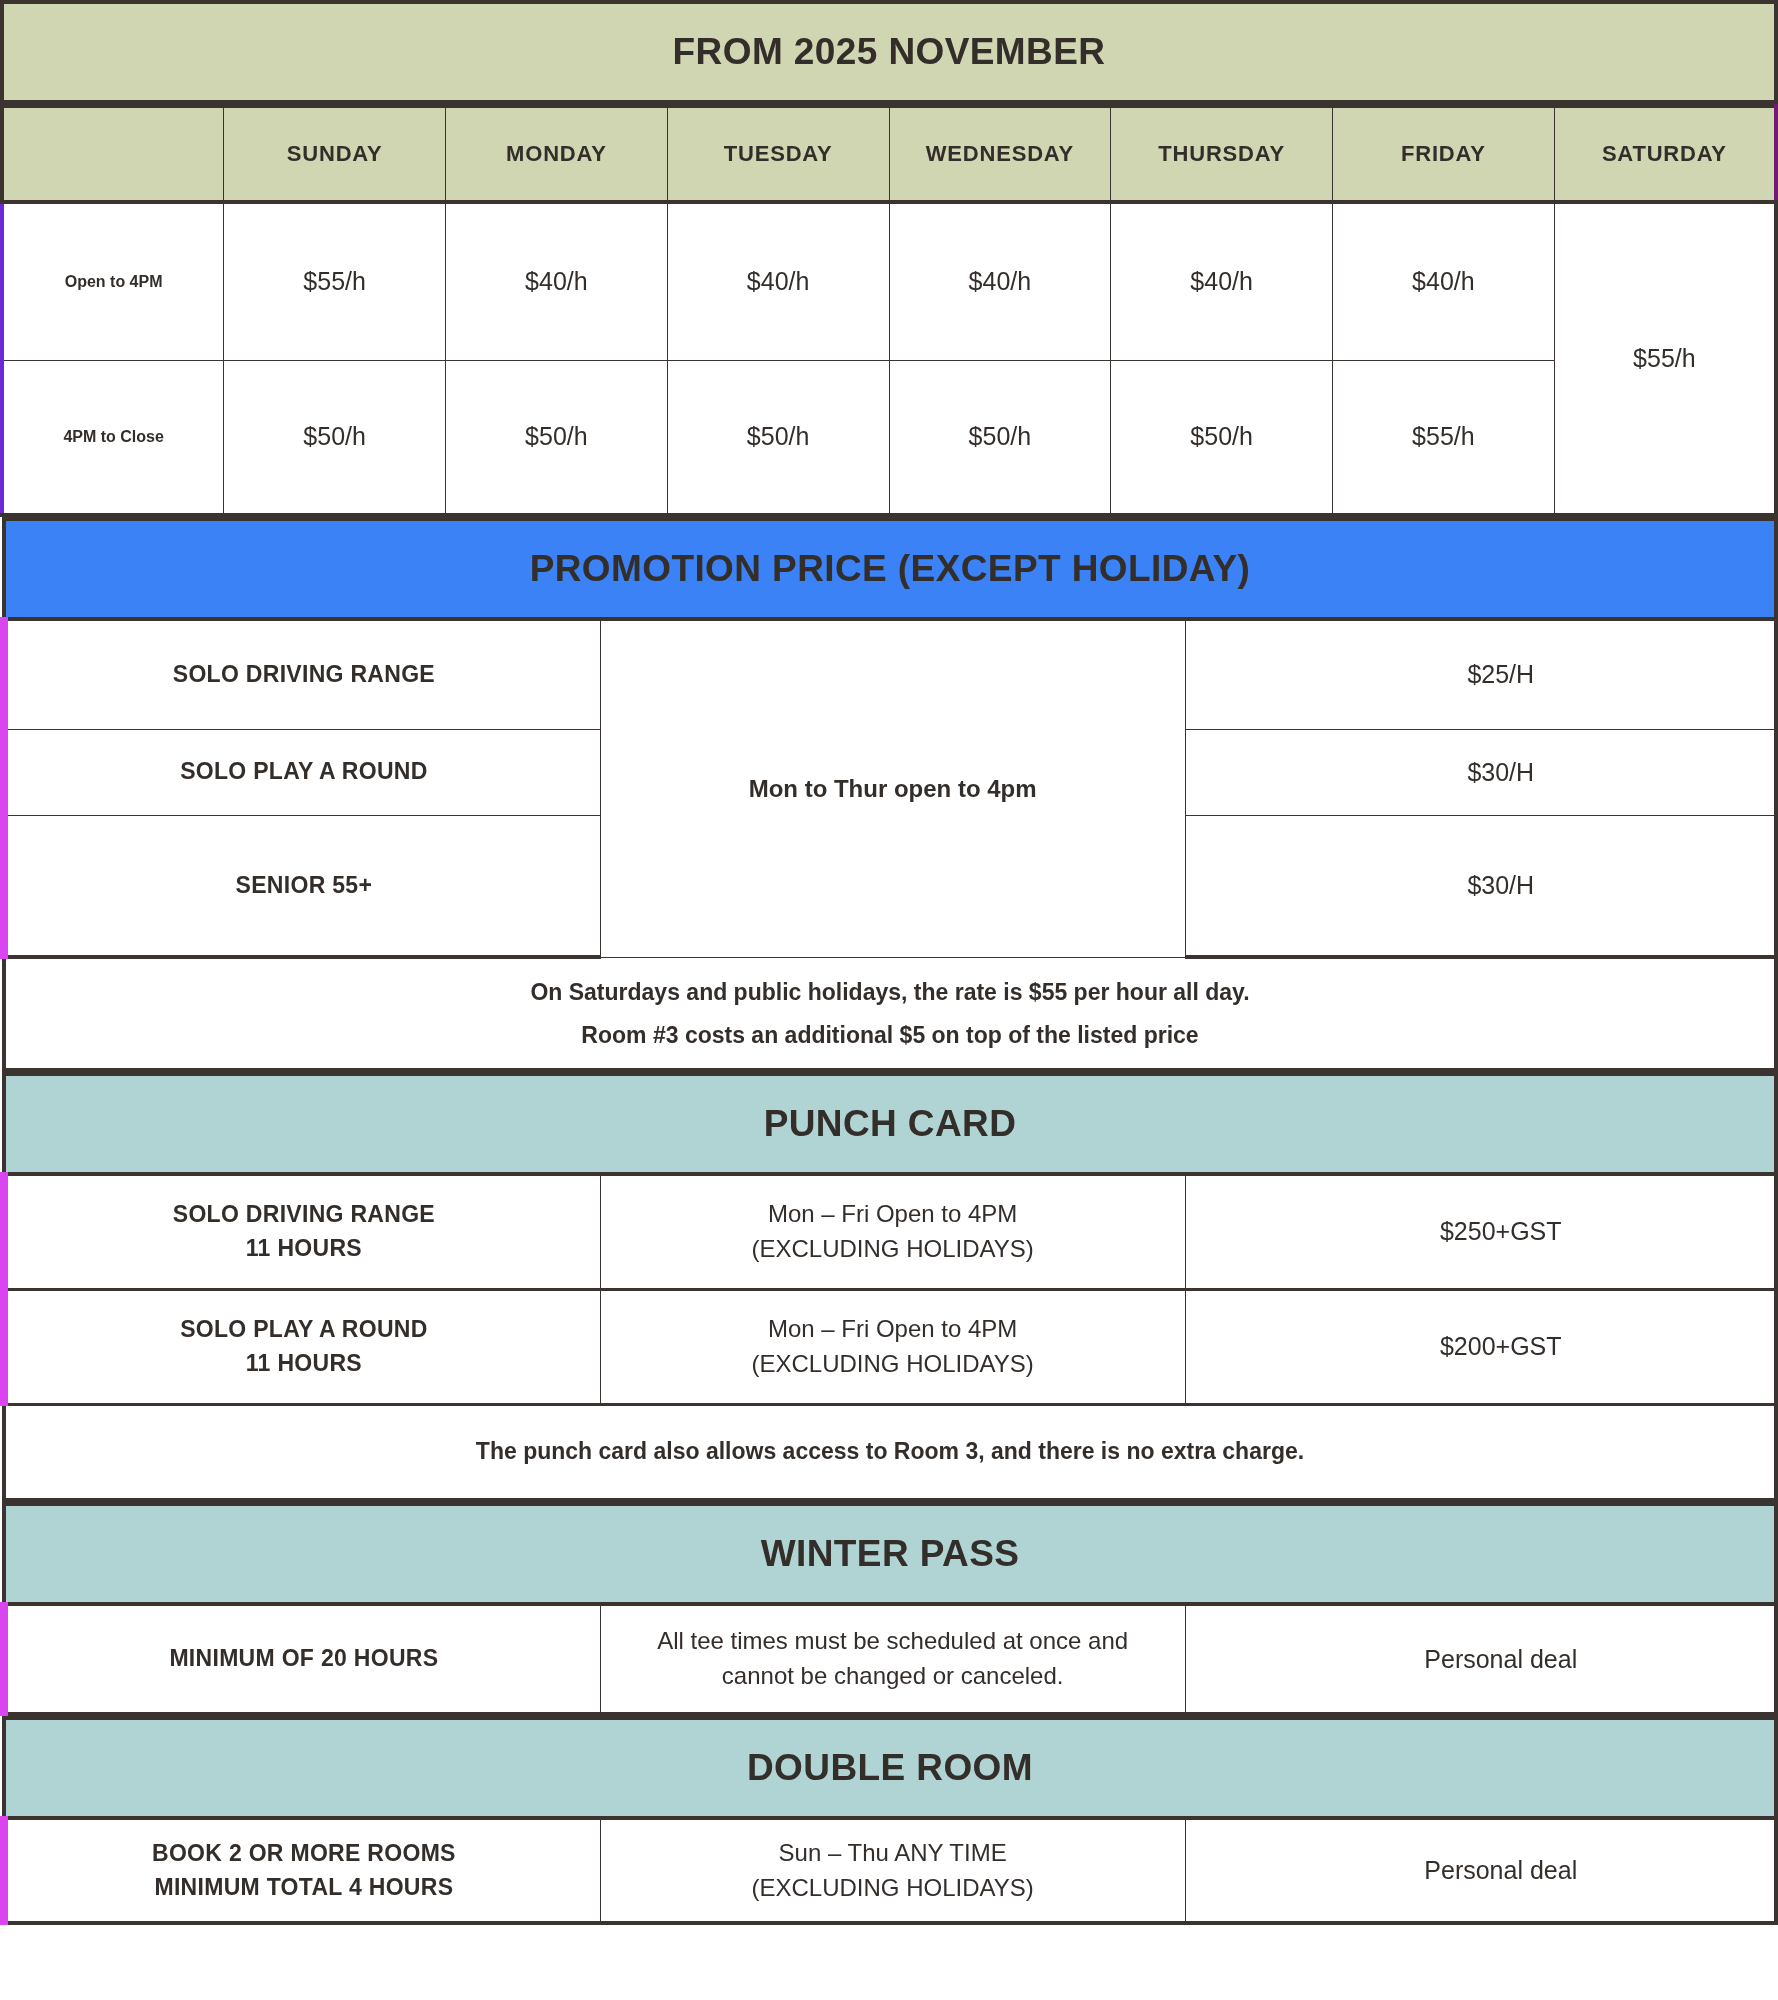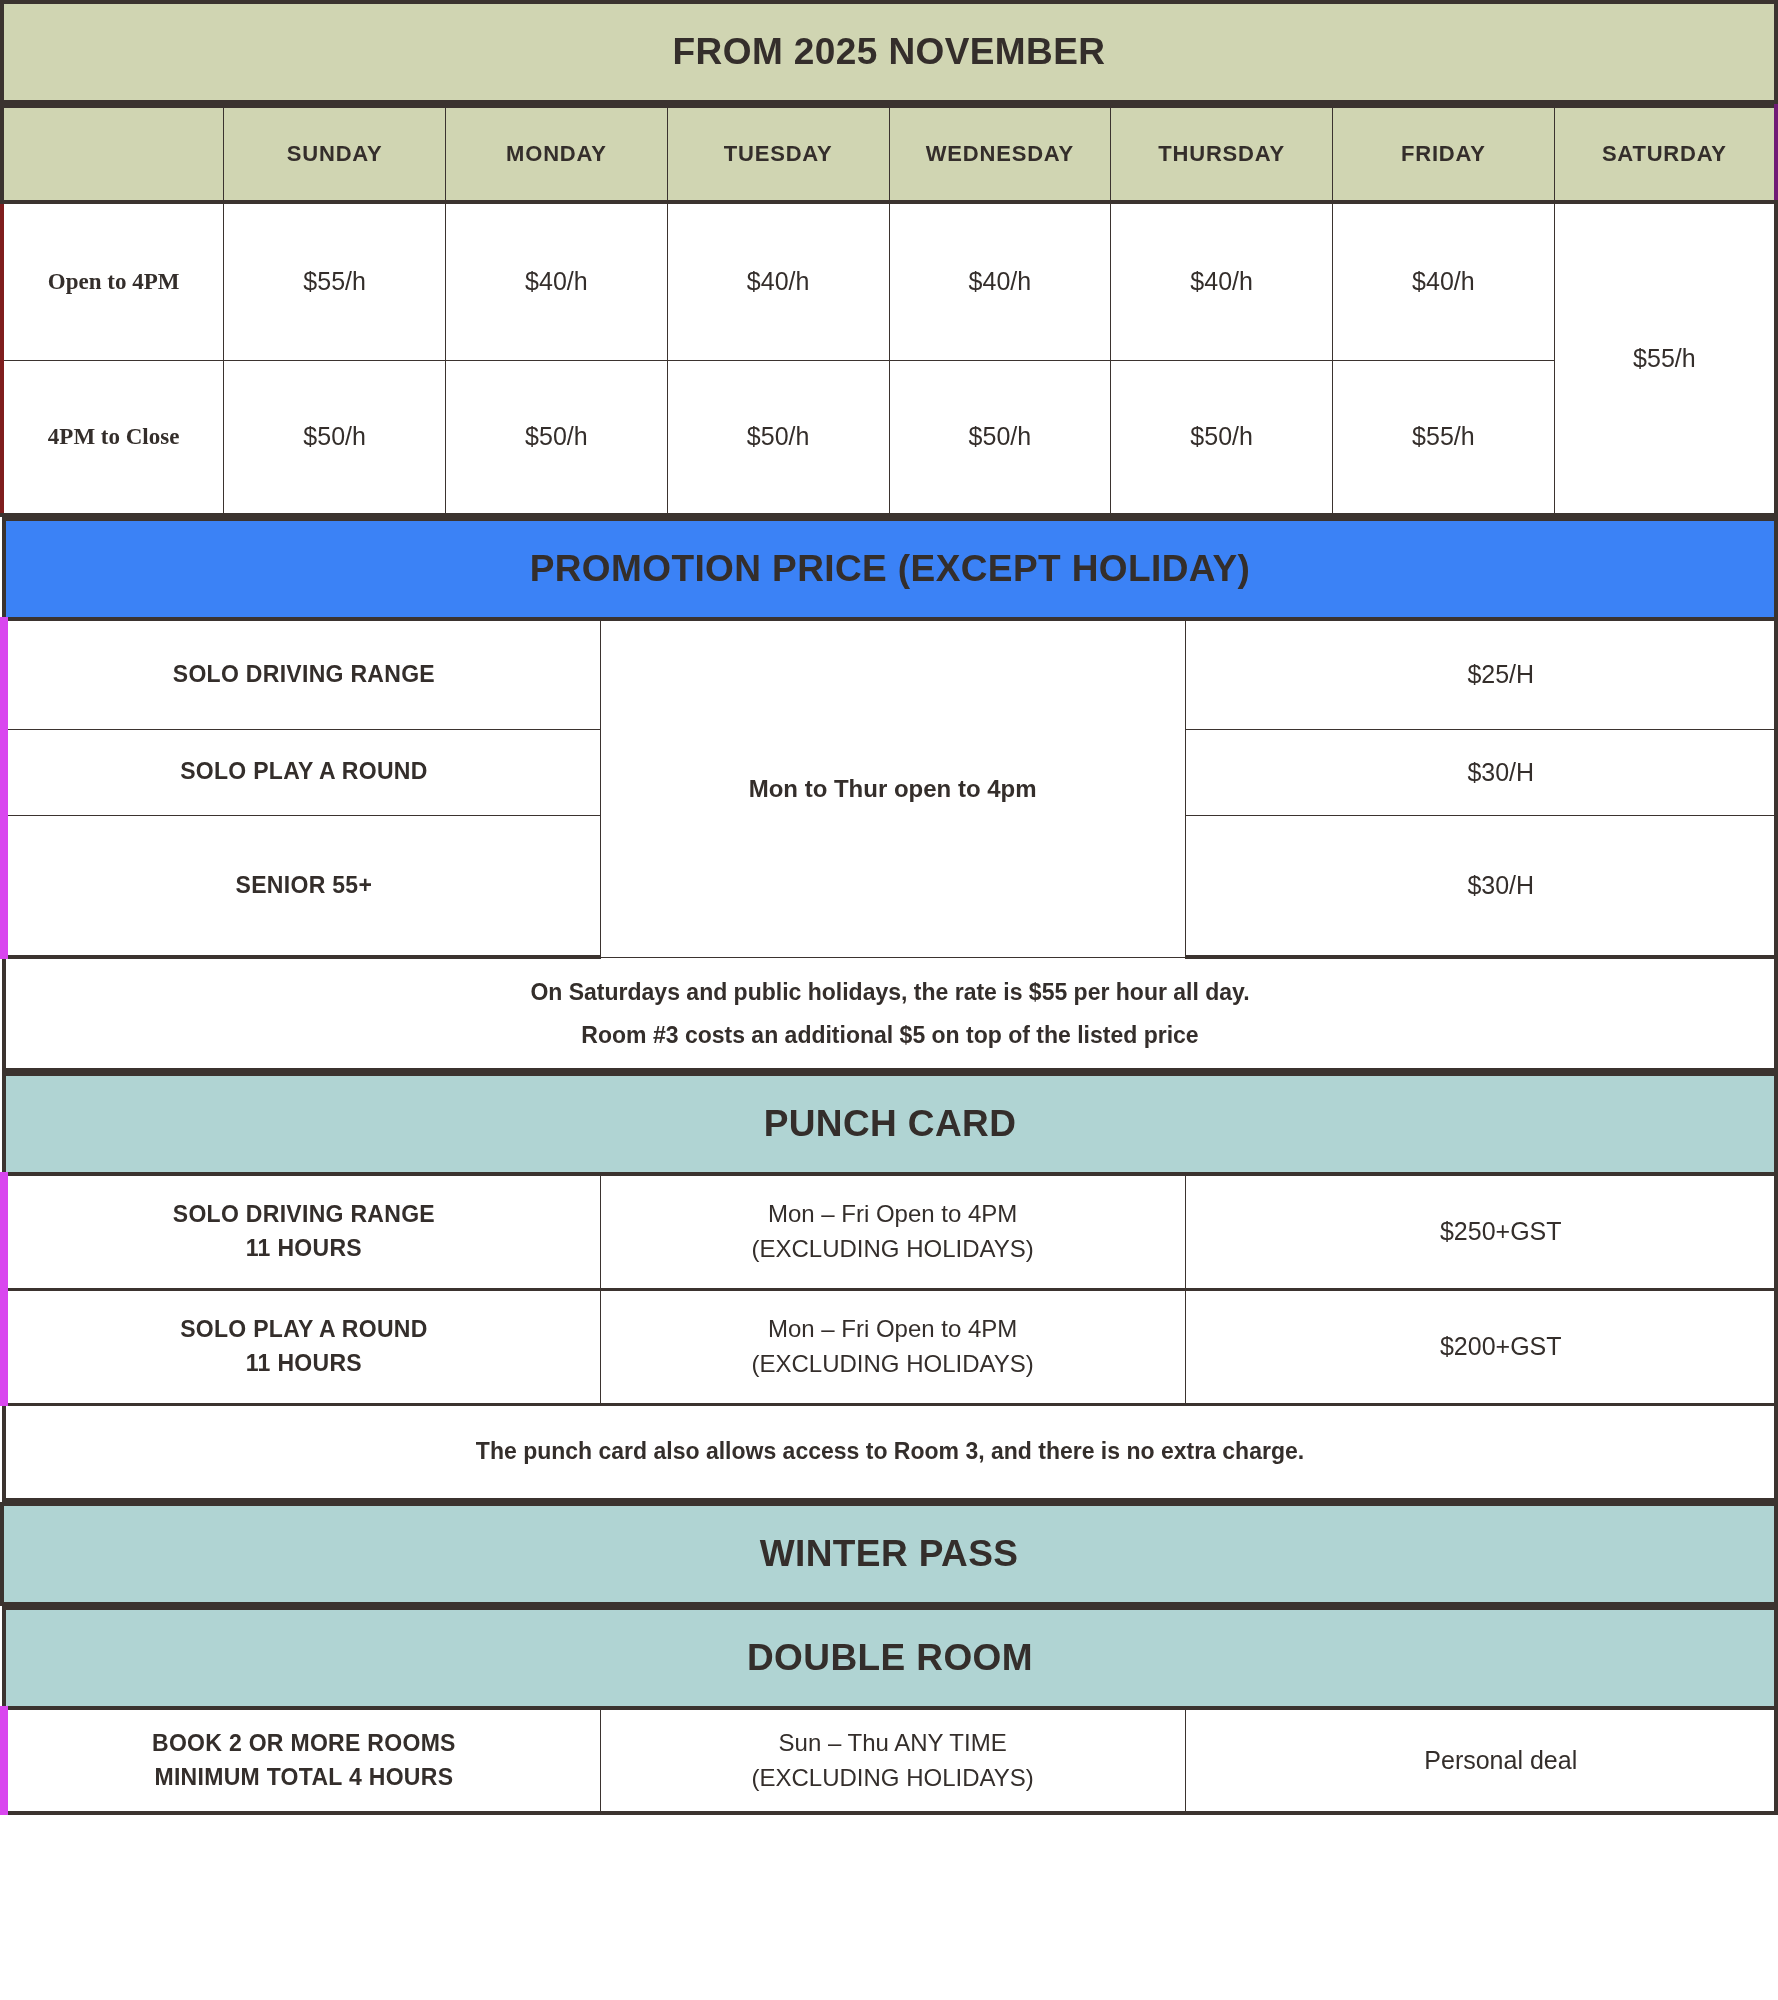--- a/index.html
+++ b/index.html
@@ -60,24 +60,23 @@
     border-top: 4px solid #3b332f;
     border-bottom: 4px solid #3b332f;
     border-left: 1px solid #3b332f;
     border-right: 1px solid #3b332f;
   }
   .dayhead.corner { border-left: 4px solid #3b332f; }
   .dayhead.last   { border-right: 4px solid #701a75; }
 
   
   .rowlabel {
-    font-size: 23px;
-    font-weight: 700;
-    border-left: 4px solid #7f1d1d;
-    font-family: Liberation Serif, serif;
+    font-size: 16px;
+    font-weight: 700;
+    border-left: 4px solid #6d28d9;
   }
   .price {
     font-size: 25px;
     font-weight: 400;
   }
   .satcell {
     font-size: 25px;
     border-right: 4px solid #3b332f;
   }
   .r-open  { height: 158px; }
@@ -281,20 +280,28 @@
   <table class="grid">
     <colgroup>
       <col style="width:33.65%">
         <col style="width:33.00%">
         <col style="width:33.35%">
     </colgroup>
     <tbody>
         <tr>
       <td class="band band-teal" colspan="3">WINTER PASS</td>
     </tr>
+    <tr class="pass-row">
+      <td class="c-left lbl">MINIMUM OF 20 HOURS</td>
+      <td class="c-mid cond two-line">
+        <span>All tee times must be scheduled at once and</span>
+        <span>cannot be changed or canceled.</span>
+      </td>
+      <td class="c-right amt">Personal deal</td>
+    </tr>
   </tbody>
     </table>
 
   <table class="grid">
     <colgroup>
       <col style="width:33.65%">
         <col style="width:33.00%">
         <col style="width:33.35%">
     </colgroup>
     <tbody>

